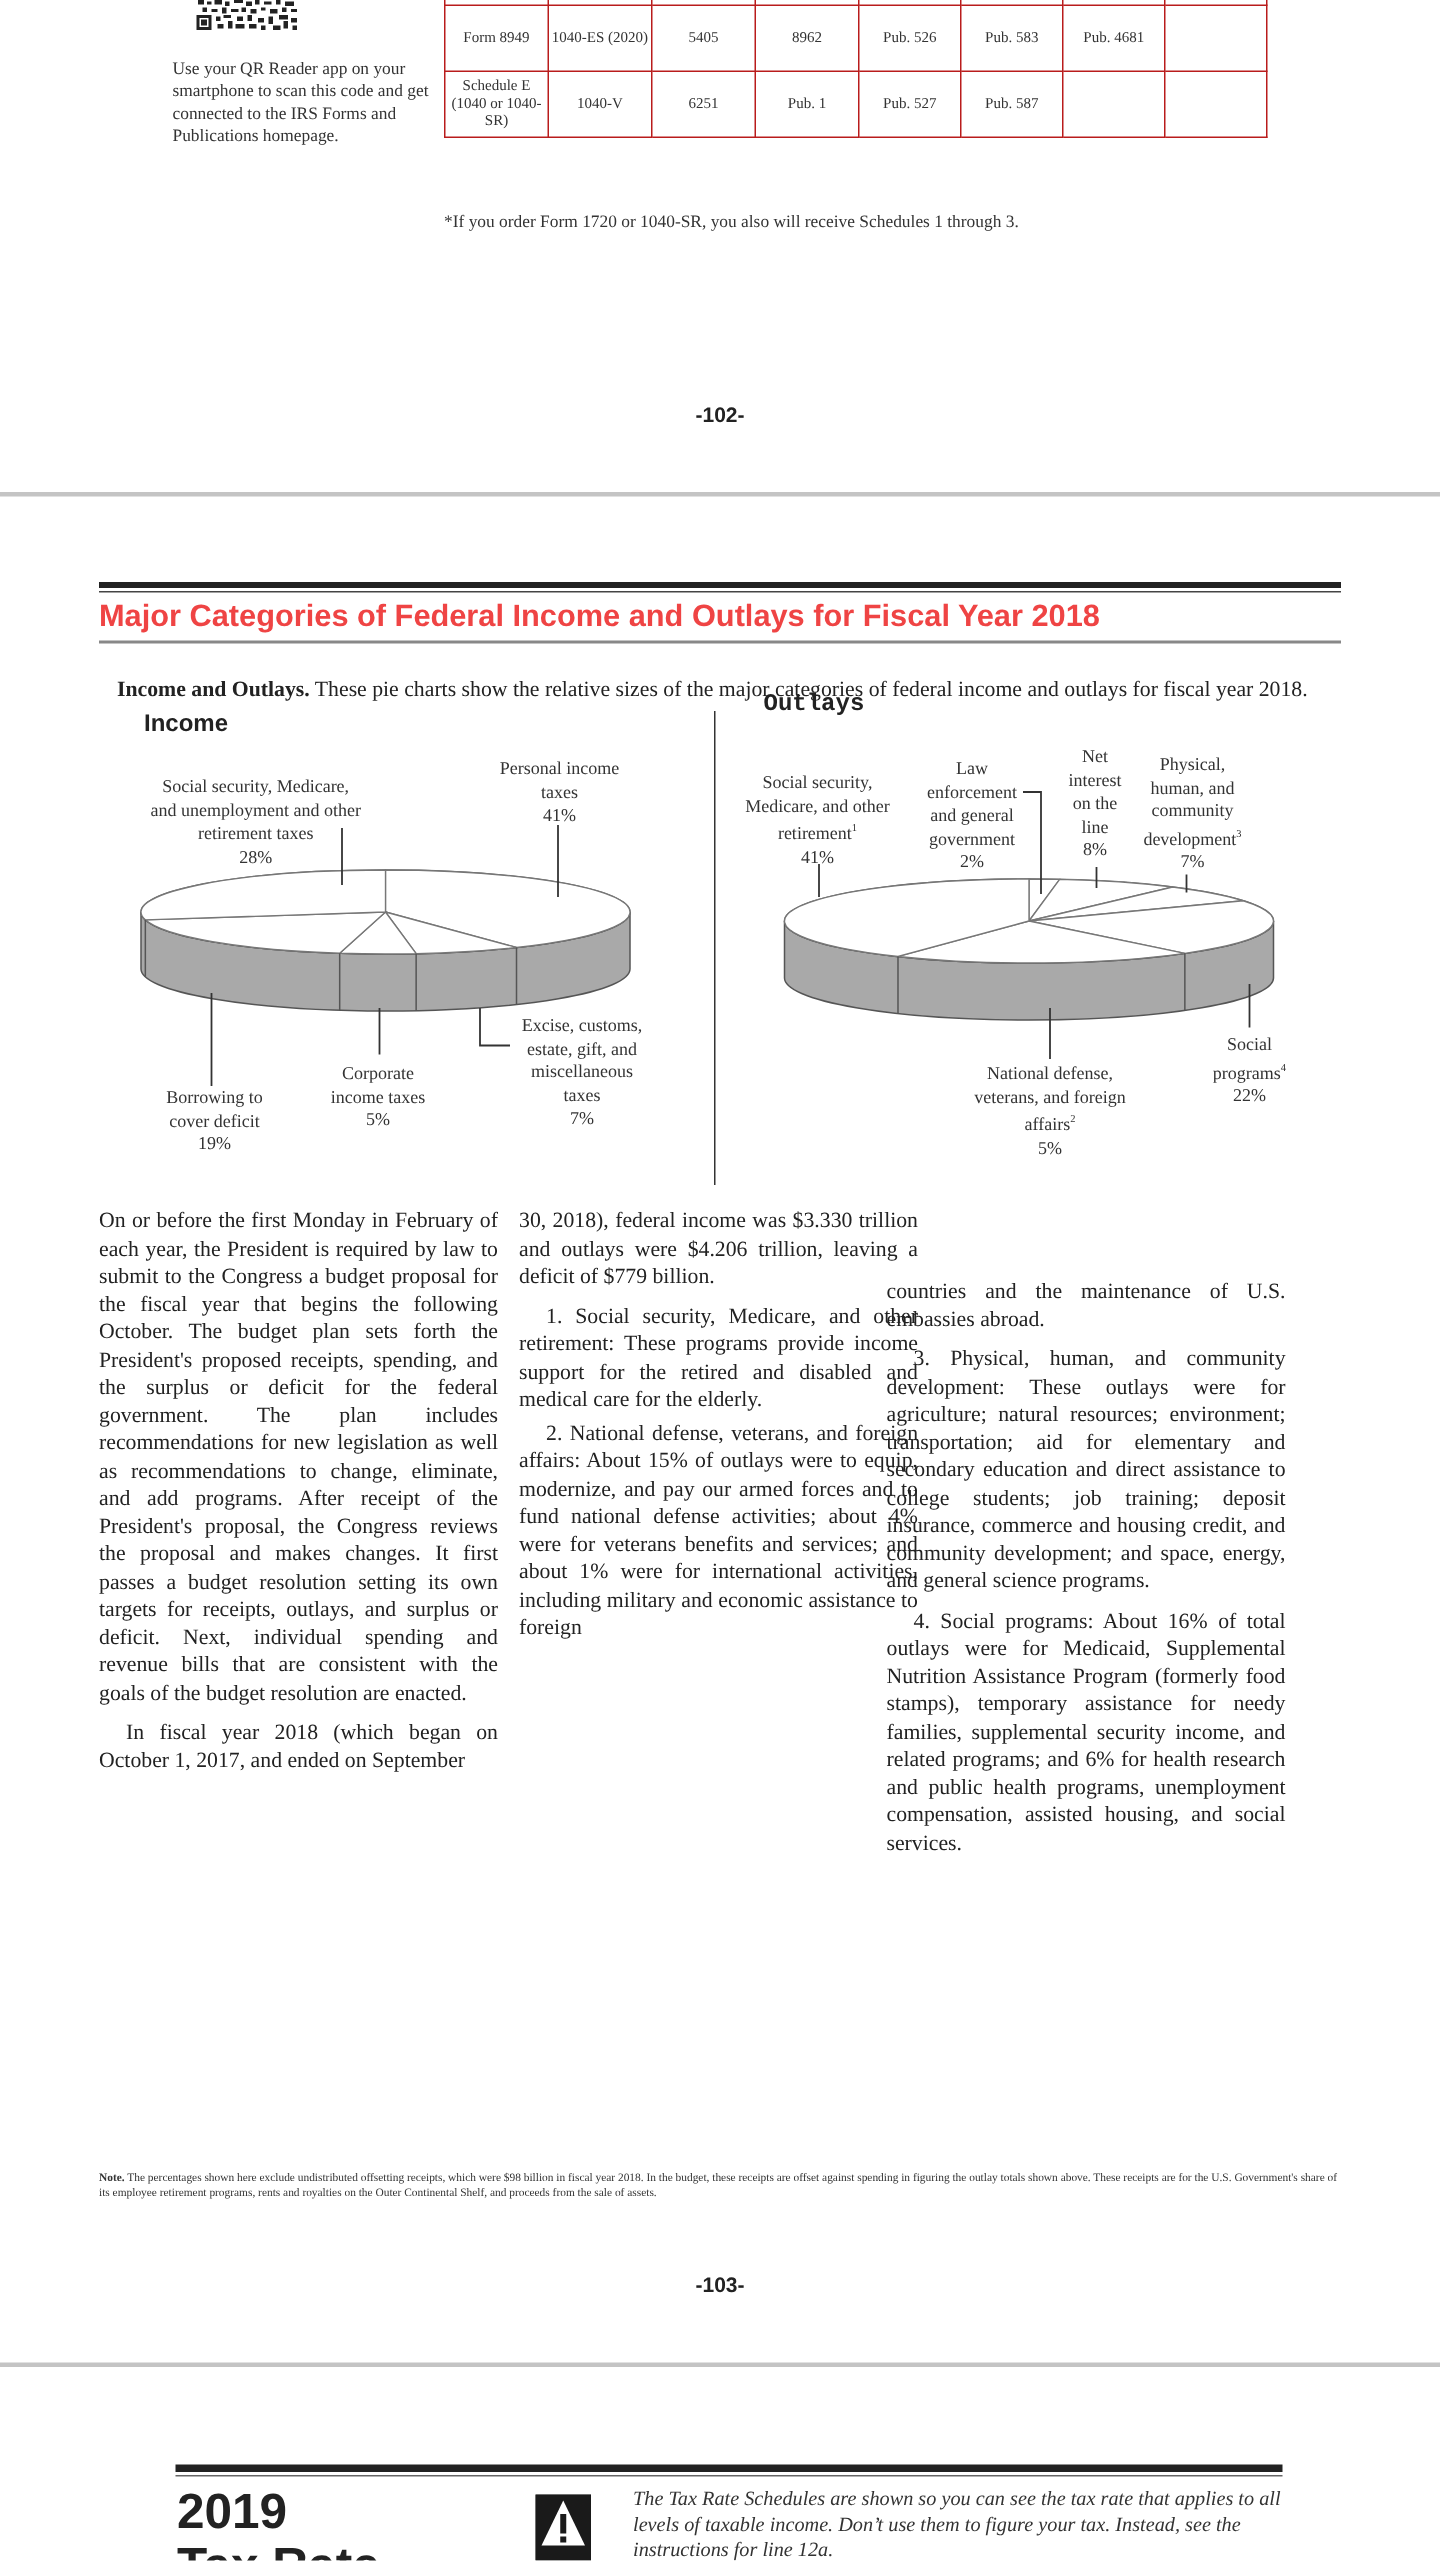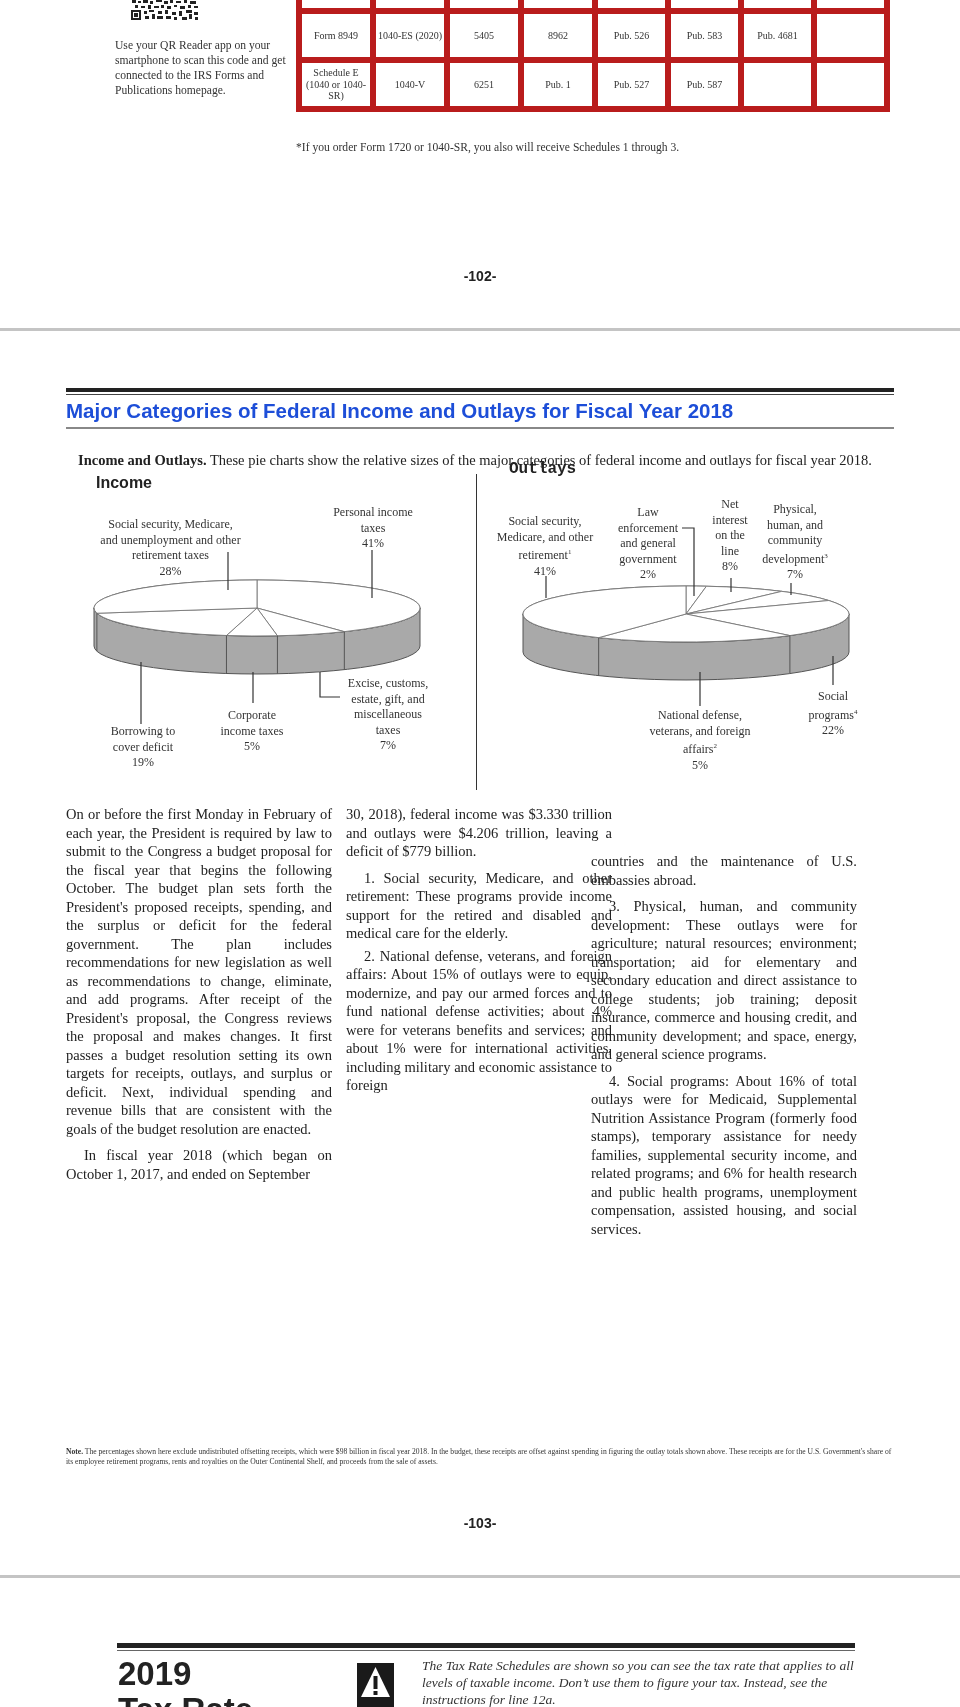--- a/index.html
+++ b/index.html
@@ -4,35 +4,35 @@
 <style>
   html, body { margin: 0; padding: 0; }
   body { width: 960px; height: 1707px; position: relative; background: #fff; overflow: hidden;
          font-family: "Liberation Serif", serif; color: #222; }
   .abs { position: absolute; }
 
   
   .qr { left: 130px; top: 0; width: 72px; height: 22px; }
   .qr-caption { left: 115px; top: 38px; width: 175px; font-size: 11.6px; line-height: 15px; color: #333; }
   table.forms { position: absolute; left: 296px; top: -10px; border-collapse: collapse; font-size: 10px; color: #333; }
-  table.forms td { border: 6px solid #b91c1c; text-align: center; vertical-align: middle; line-height: 11.5px; padding: 0; }
+  table.forms td { border: 1px solid #b91c1c; text-align: center; vertical-align: middle; line-height: 11.5px; padding: 0; }
   table.forms td.c0 { width: 68px; } table.forms td.c1 { width: 68px; } table.forms td.c2 { width: 68px; }
   table.forms td.c3 { width: 68px; } table.forms td.c4 { width: 67px; } table.forms td.c5 { width: 67px; }
   table.forms td.c6 { width: 67px; } table.forms td.c7 { width: 67px; }
   table.forms tr.r-head td { height: 12px; }
   table.forms tr.r td { height: 43px; }
   .forms-footnote { left: 296px; top: 141px; font-size: 11.6px; color: #333; }
 
   .page-num { font-family: "Liberation Sans", sans-serif; font-weight: bold; font-size: 14px; color: #222; width: 960px; text-align: center; left: 0; }
   .page-sep { left: 0; width: 960px; height: 3px; background: #c4c4c4; }
 
   
   .rule-thick { left: 66px; width: 828px; height: 4px; background: #222; }
   .rule-thin { left: 66px; width: 828px; height: 1px; background: #444; }
-  .page-title { left: 66px; top: 399px; font-family: "Liberation Sans", sans-serif; font-weight: bold; font-size: 20.5px; color: #1d4ed8; white-space: nowrap; }
+  .page-title { left: 66px; top: 399px; font-family: "Liberation Sans", sans-serif; font-weight: bold; font-size: 20.5px; color: #ef4444; white-space: nowrap; }
   .title-under { left: 66px; top: 427px; width: 828px; height: 2px; background: #888; }
   .intro { left: 78px; top: 452px; font-size: 14.5px; color: #222; white-space: nowrap; }
   .intro b { font-weight: bold; }
 
   .chart-head { font-family: "Liberation Sans", sans-serif; font-weight: bold; font-size: 16px; color: #222; }
   .chart-divider { left: 476px; top: 474px; width: 1px; height: 316px; background: #333; }
 
   .lbl { font-size: 12px; line-height: 15.5px; text-align: center; color: #333; }
   .lbl sup { font-size: 7px; }
 

